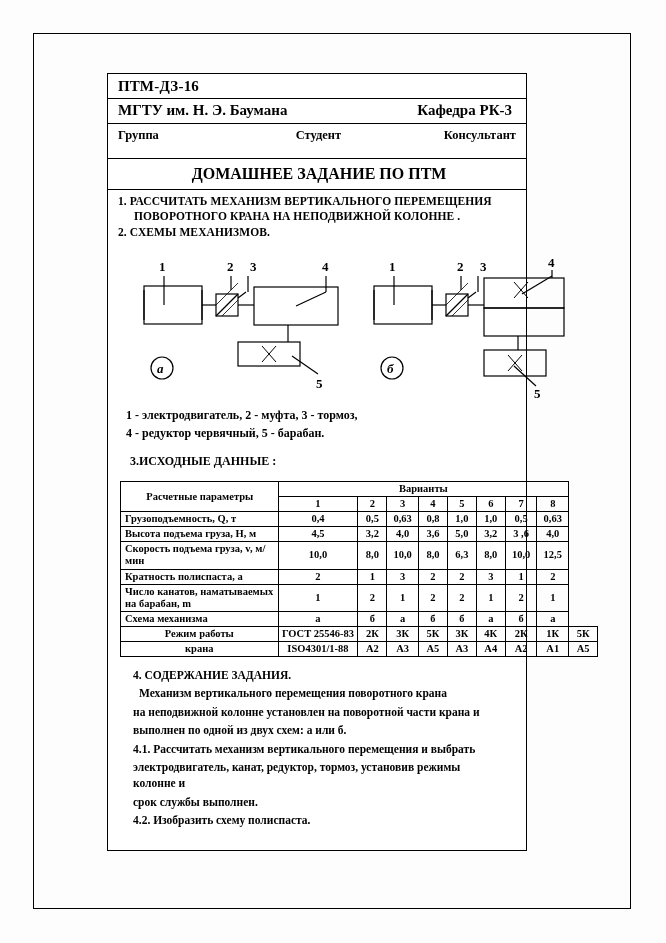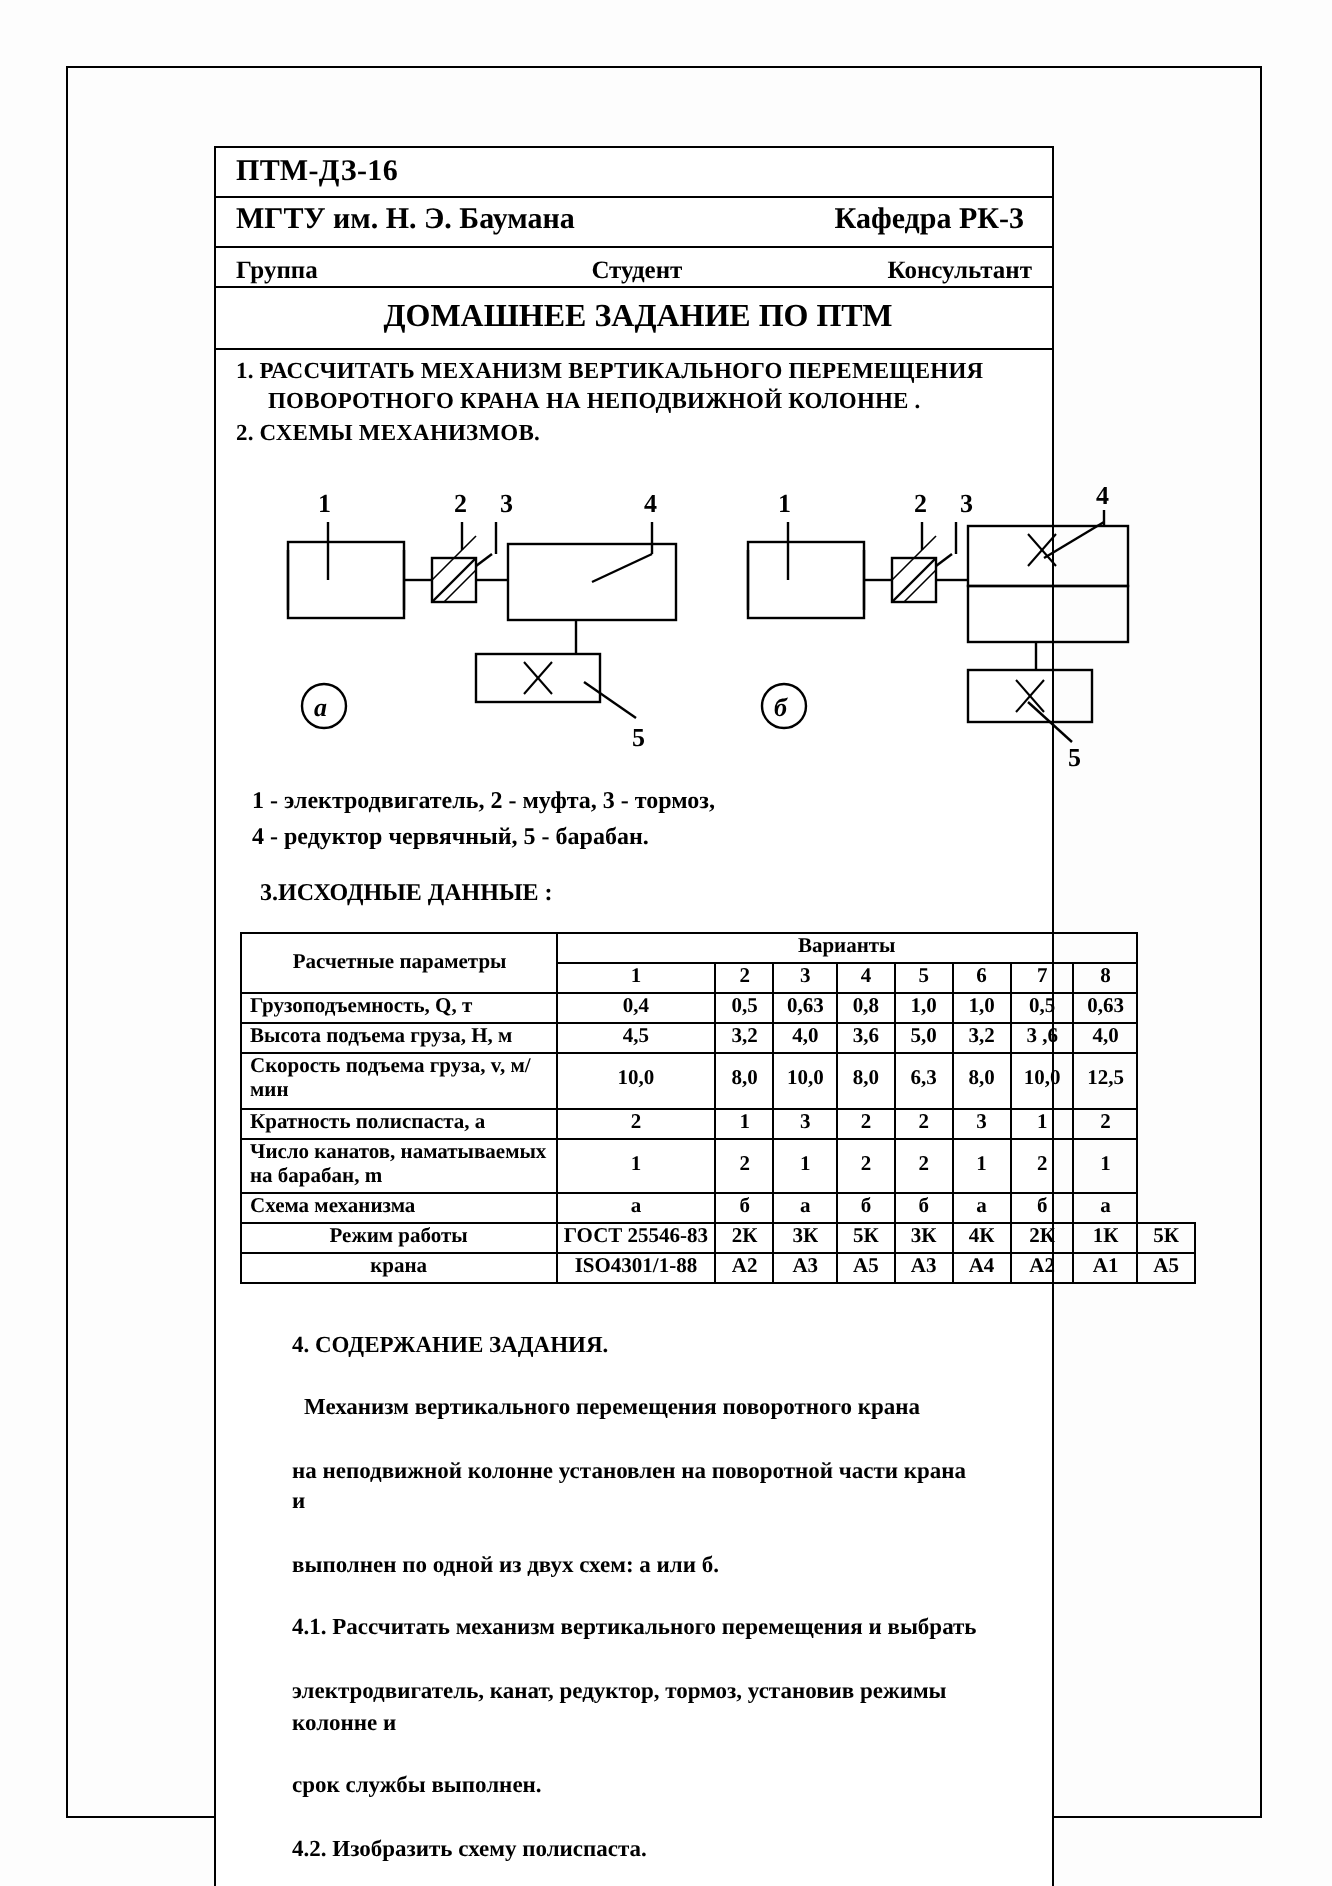--- a/index.html
+++ b/index.html
@@ -51,21 +51,21 @@
   .hdr-univ {
     display: flex;
     justify-content: space-between;
     align-items: baseline;
     padding: 3px 14px 4px 10px;
     font-weight: bold;
     font-size: 15px;
   }
   .hdr-group {
     display: flex;
-    padding: 4px 10px 0 10px;
+    padding: 4px 10px 15px 10px;
     font-weight: bold;
     font-size: 12.5px;
   }
   .hdr-group .g1 { width: 180px; }
   .hdr-group .g2 { width: 150px; }
   .hdr-group .g3 { flex: 1; }
 
   .title-main {
     padding: 6px 10px 6px 14px;
     font-weight: bold;
@@ -137,21 +137,21 @@
   }
   td.sub1 { width: 120px; text-align:left; padding-left:4px; }
   td.sub2 { width: 98px; text-align:center; }
 
   .footer-block {
     padding: 8px 10px 10px 12px;
     font-size: 11.5px;
     font-weight: bold;
     line-height: 1.35;
   }
-  .footer-block .fl { margin: 16px; }
+  .footer-block .fl { margin: 3px; }
   .footer-block .fl.indent { padding-left: 6px; }
 </style>
 </head>
 <body>
 
 <div class="page">
   <div class="outer-frame"></div>
 
   <div class="sheet">
 

